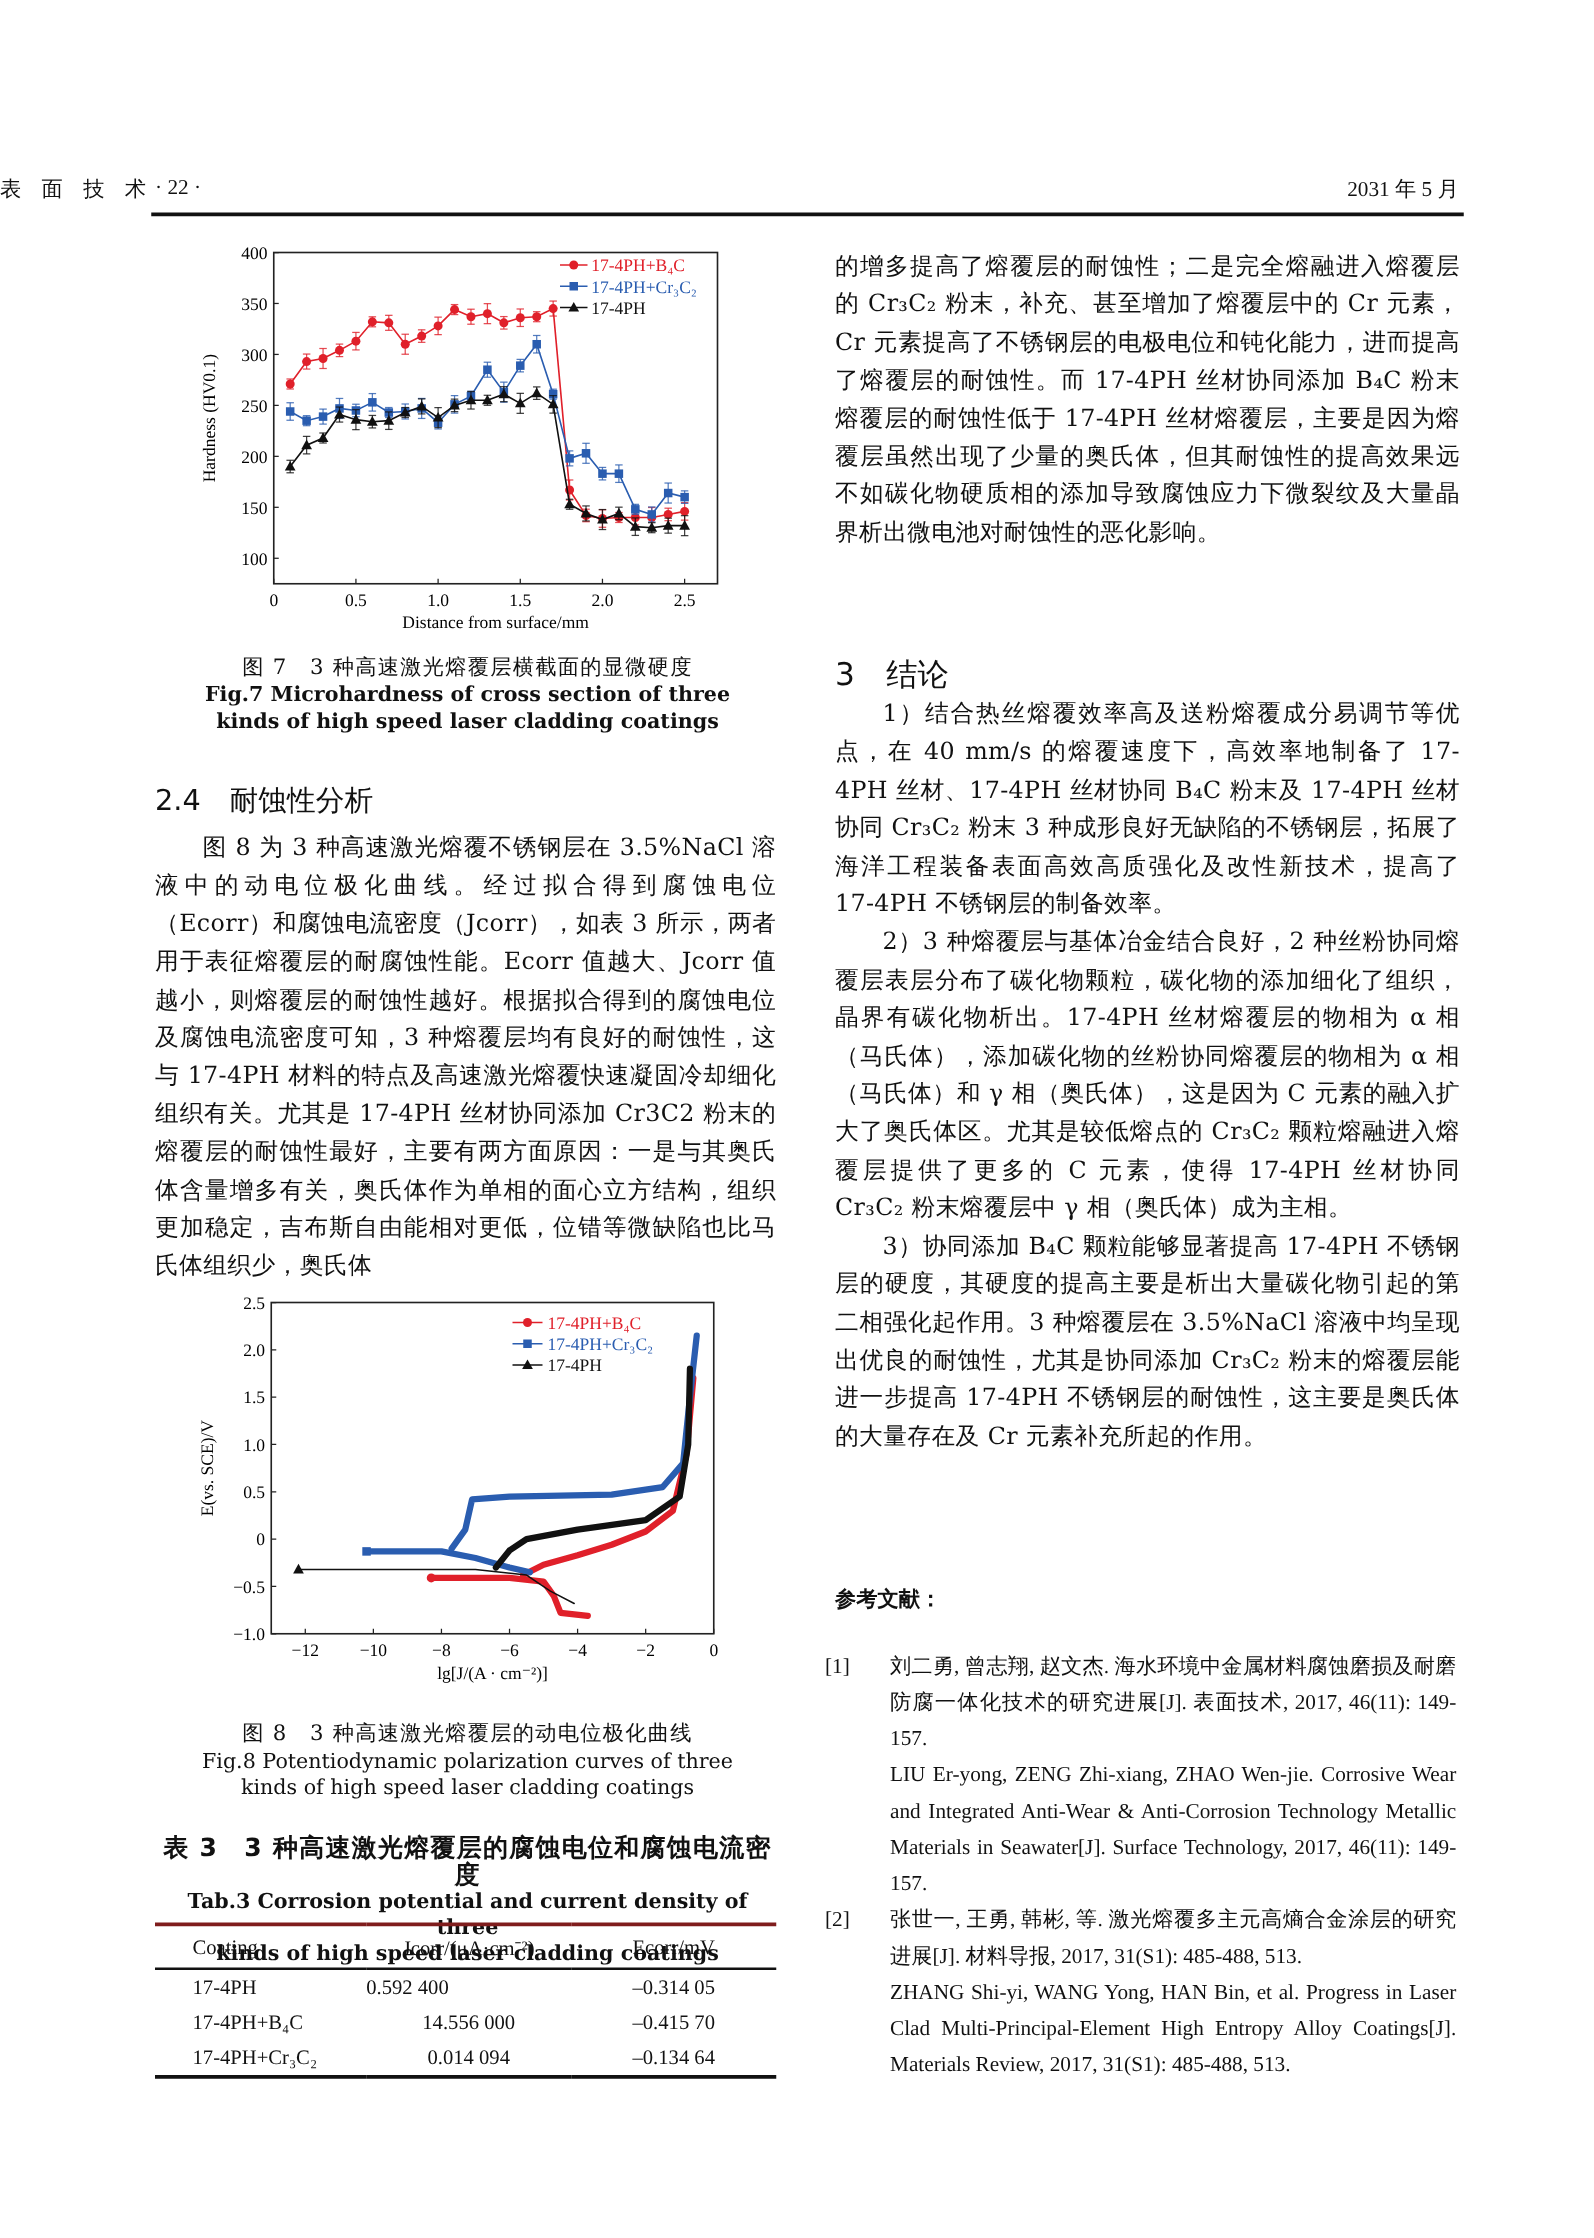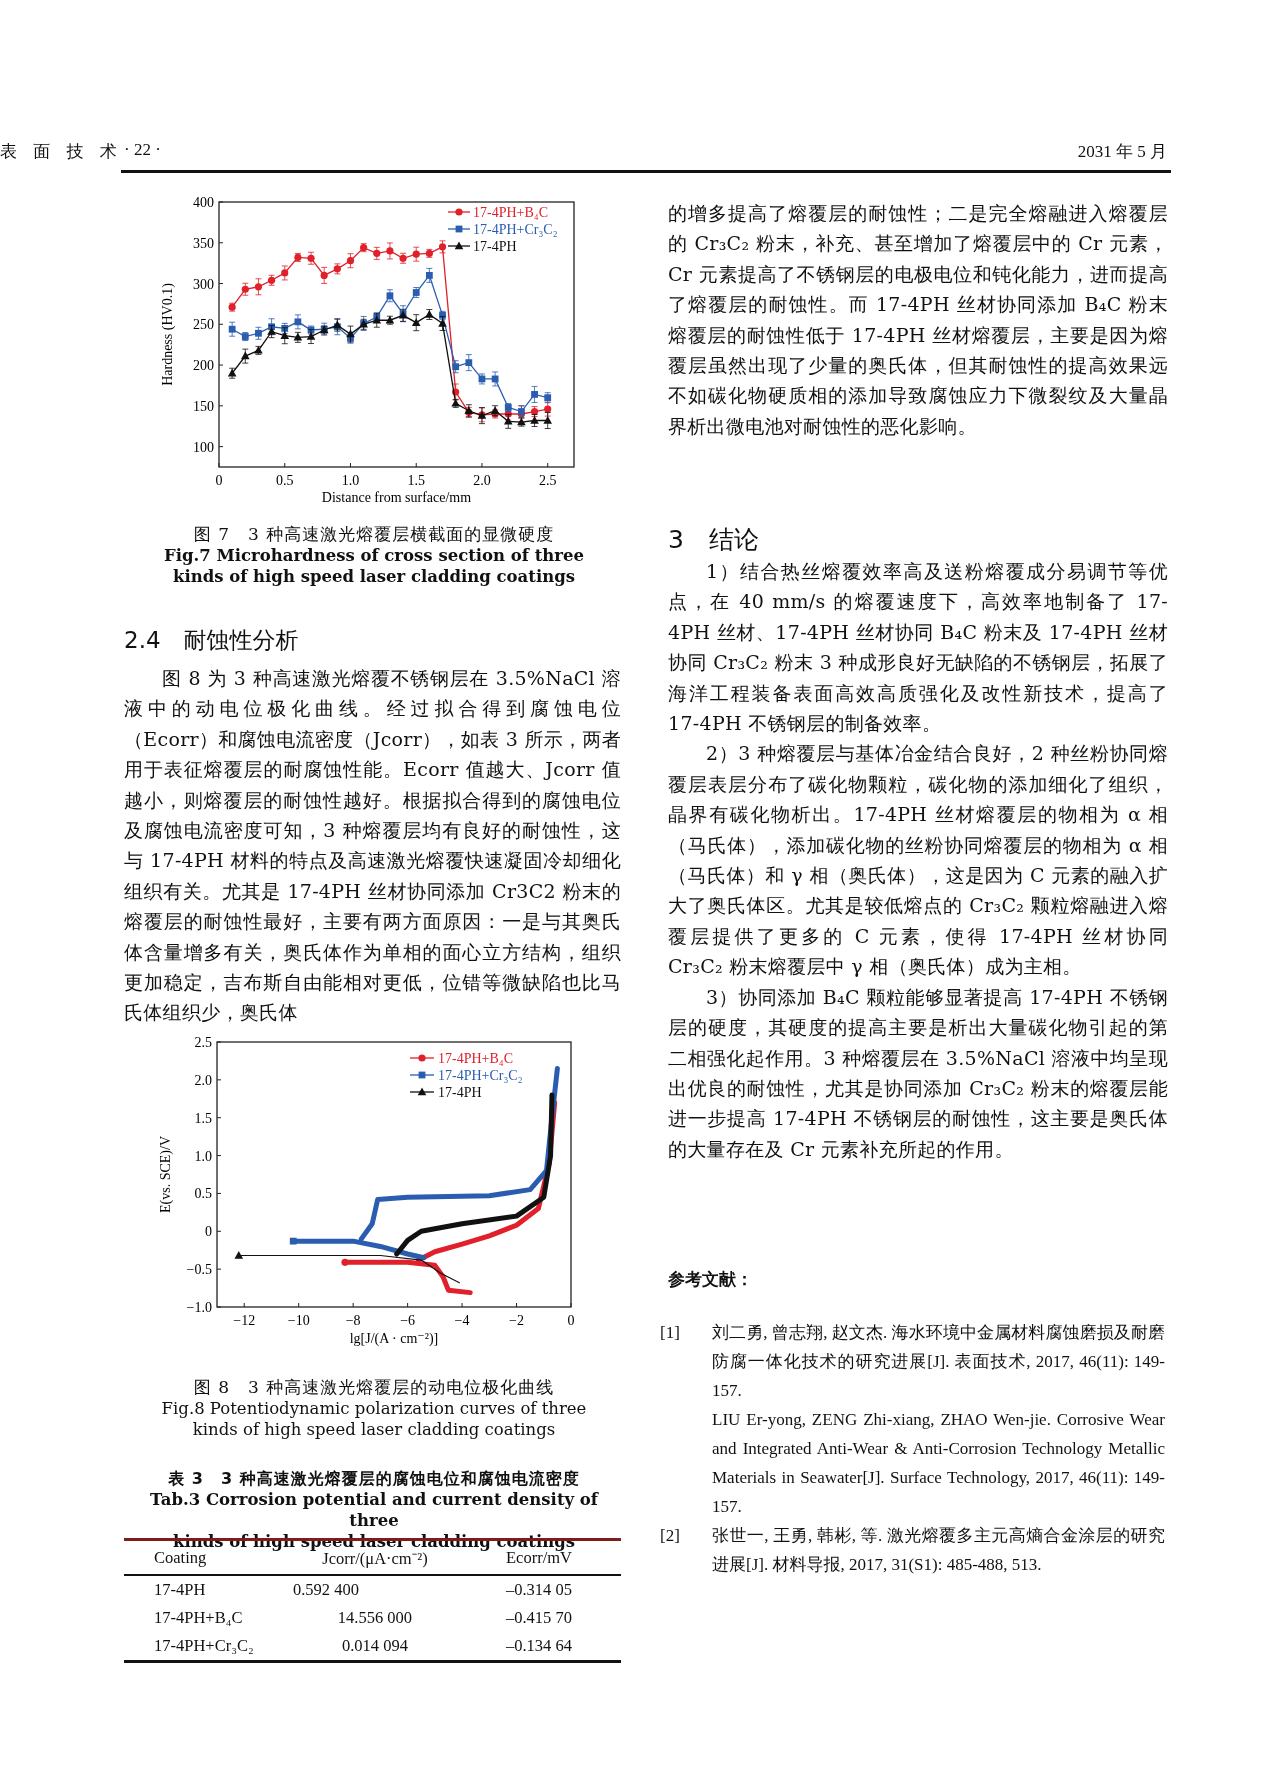--- a/index.html
+++ b/index.html
@@ -443,21 +443,21 @@
       <text x="288" y="67" font-size="14" fill="#111111">17-4PH</text>
     </svg>
 </div>
 <div class="abs cap" style="left:124px;top:1377px;width:500px;">
   <div class="zh">图 8　3 种高速激光熔覆层的动电位极化曲线</div>
   <div>Fig.8 Potentiodynamic polarization curves of three</div>
   <div>kinds of high speed laser cladding coatings</div>
 </div>
 
 <div class="abs cap" style="left:124px;top:1468px;width:500px;">
-  <div class="zh" style="font-weight:bold;font-family:'DejaVu Sans',sans-serif;font-size:16px;">表 3　3 种高速激光熔覆层的腐蚀电位和腐蚀电流密度</div>
+  <div class="zh" style="font-weight:bold;font-family:'DejaVu Sans',sans-serif;font-size:20px;">表 3　3 种高速激光熔覆层的腐蚀电位和腐蚀电流密度</div>
   <div class="bold">Tab.3 Corrosion potential and current density of three</div>
   <div class="bold">kinds of high speed laser cladding coatings</div>
 </div>
 <div class="abs" style="left:124px;top:1538px;width:497px;">
   <table class="t3">
     <thead>
       <tr>
         <th style="text-align:left;padding-left:30px;width:34%;">Coating</th>
         <th style="width:33%;">Jcorr/(μA·cm⁻²)</th>
         <th style="width:33%;">Ecorr/mV</th>
@@ -498,15 +498,16 @@
     <div class="num">[1]</div>
     <div class="body">
       <div>刘二勇, 曾志翔, 赵文杰. 海水环境中金属材料腐蚀磨损及耐磨防腐一体化技术的研究进展[J]. 表面技术, 2017, 46(11): 149-157.</div>
       <div>LIU Er-yong, ZENG Zhi-xiang, ZHAO Wen-jie. Corrosive Wear and Integrated Anti-Wear &amp; Anti-Corrosion Technology Metallic Materials in Seawater[J]. Surface Technology, 2017, 46(11): 149-157.</div>
     </div>
   </div>
   <div class="ref">
     <div class="num">[2]</div>
     <div class="body">
       <div>张世一, 王勇, 韩彬, 等. 激光熔覆多主元高熵合金涂层的研究进展[J]. 材料导报, 2017, 31(S1): 485-488, 513.</div>
+      <div>ZHANG Shi-yi, WANG Yong, HAN Bin, et al. Progress in Laser Clad Multi-Principal-Element High Entropy Alloy Coatings[J]. Materials Review, 2017, 31(S1): 485-488, 513.</div>
     </div>
   </div>
 </div>
 
 </body></html>

